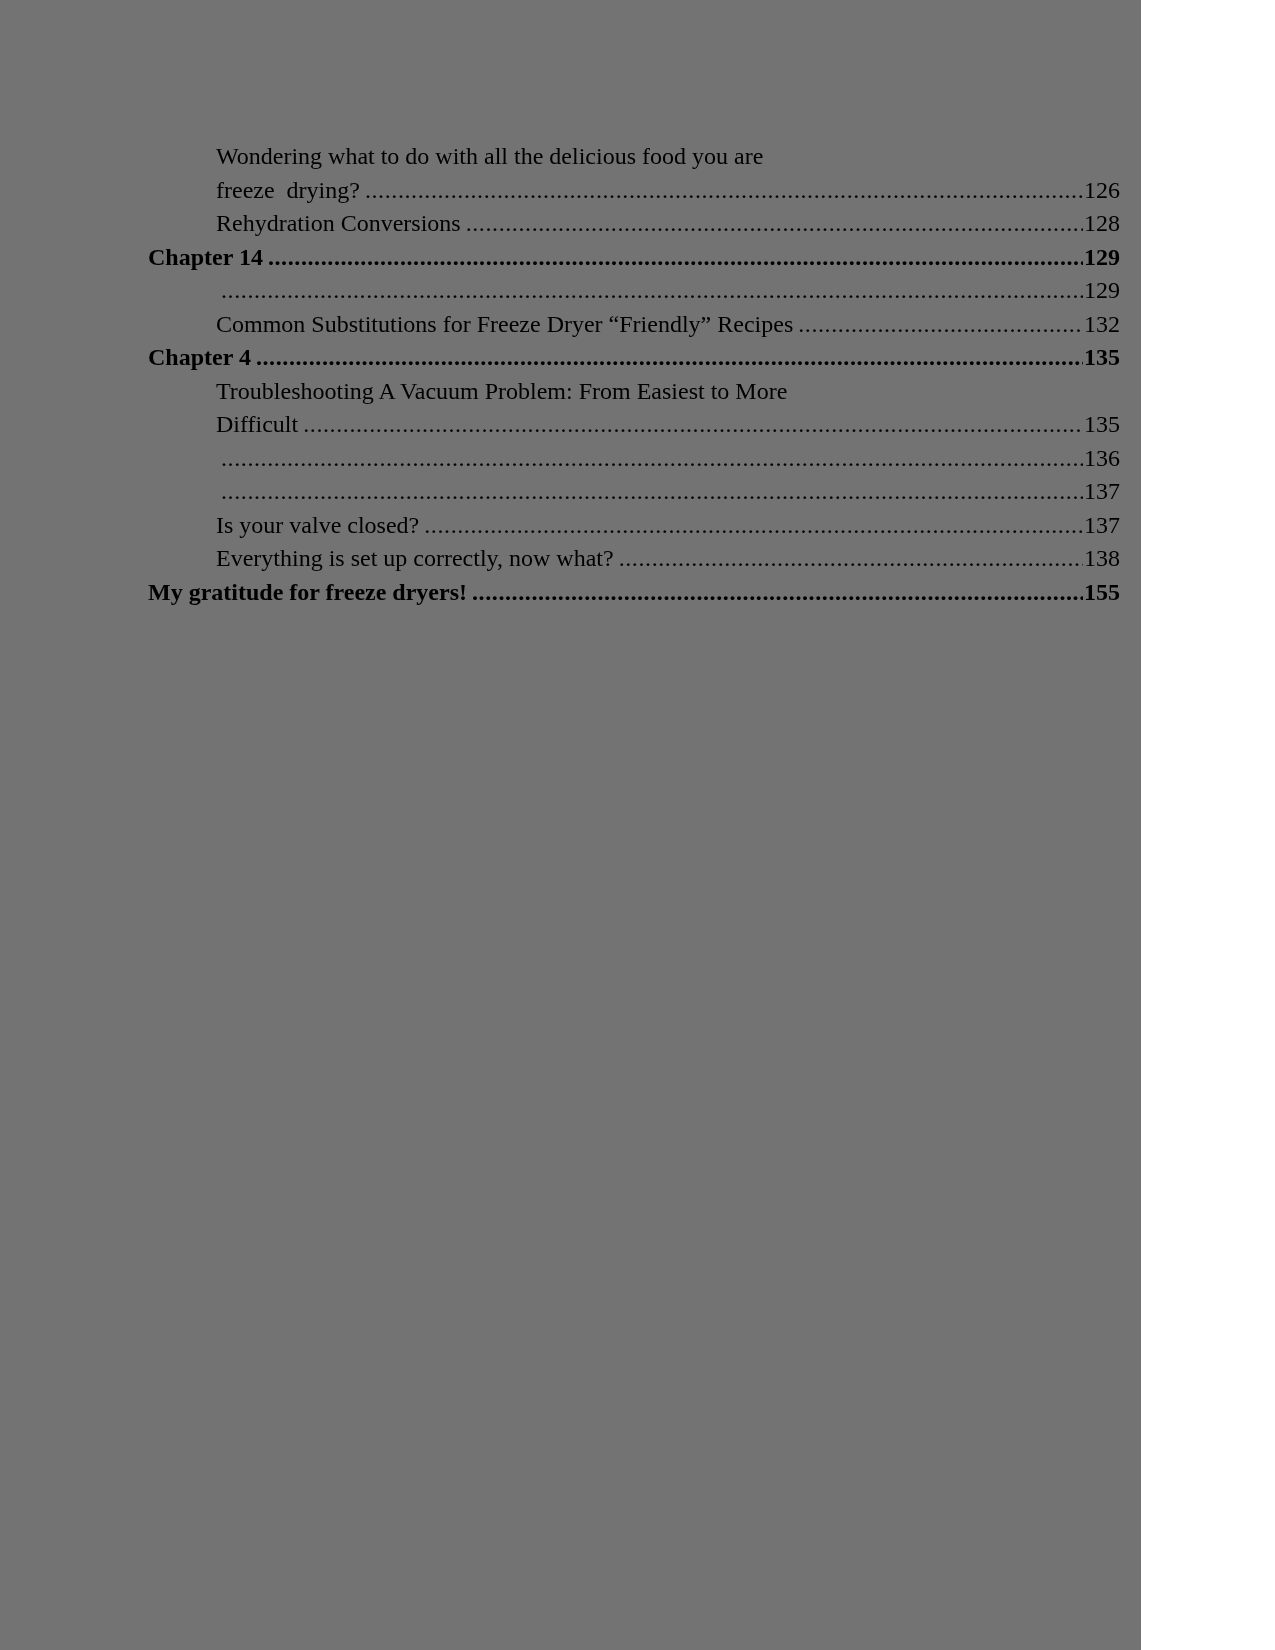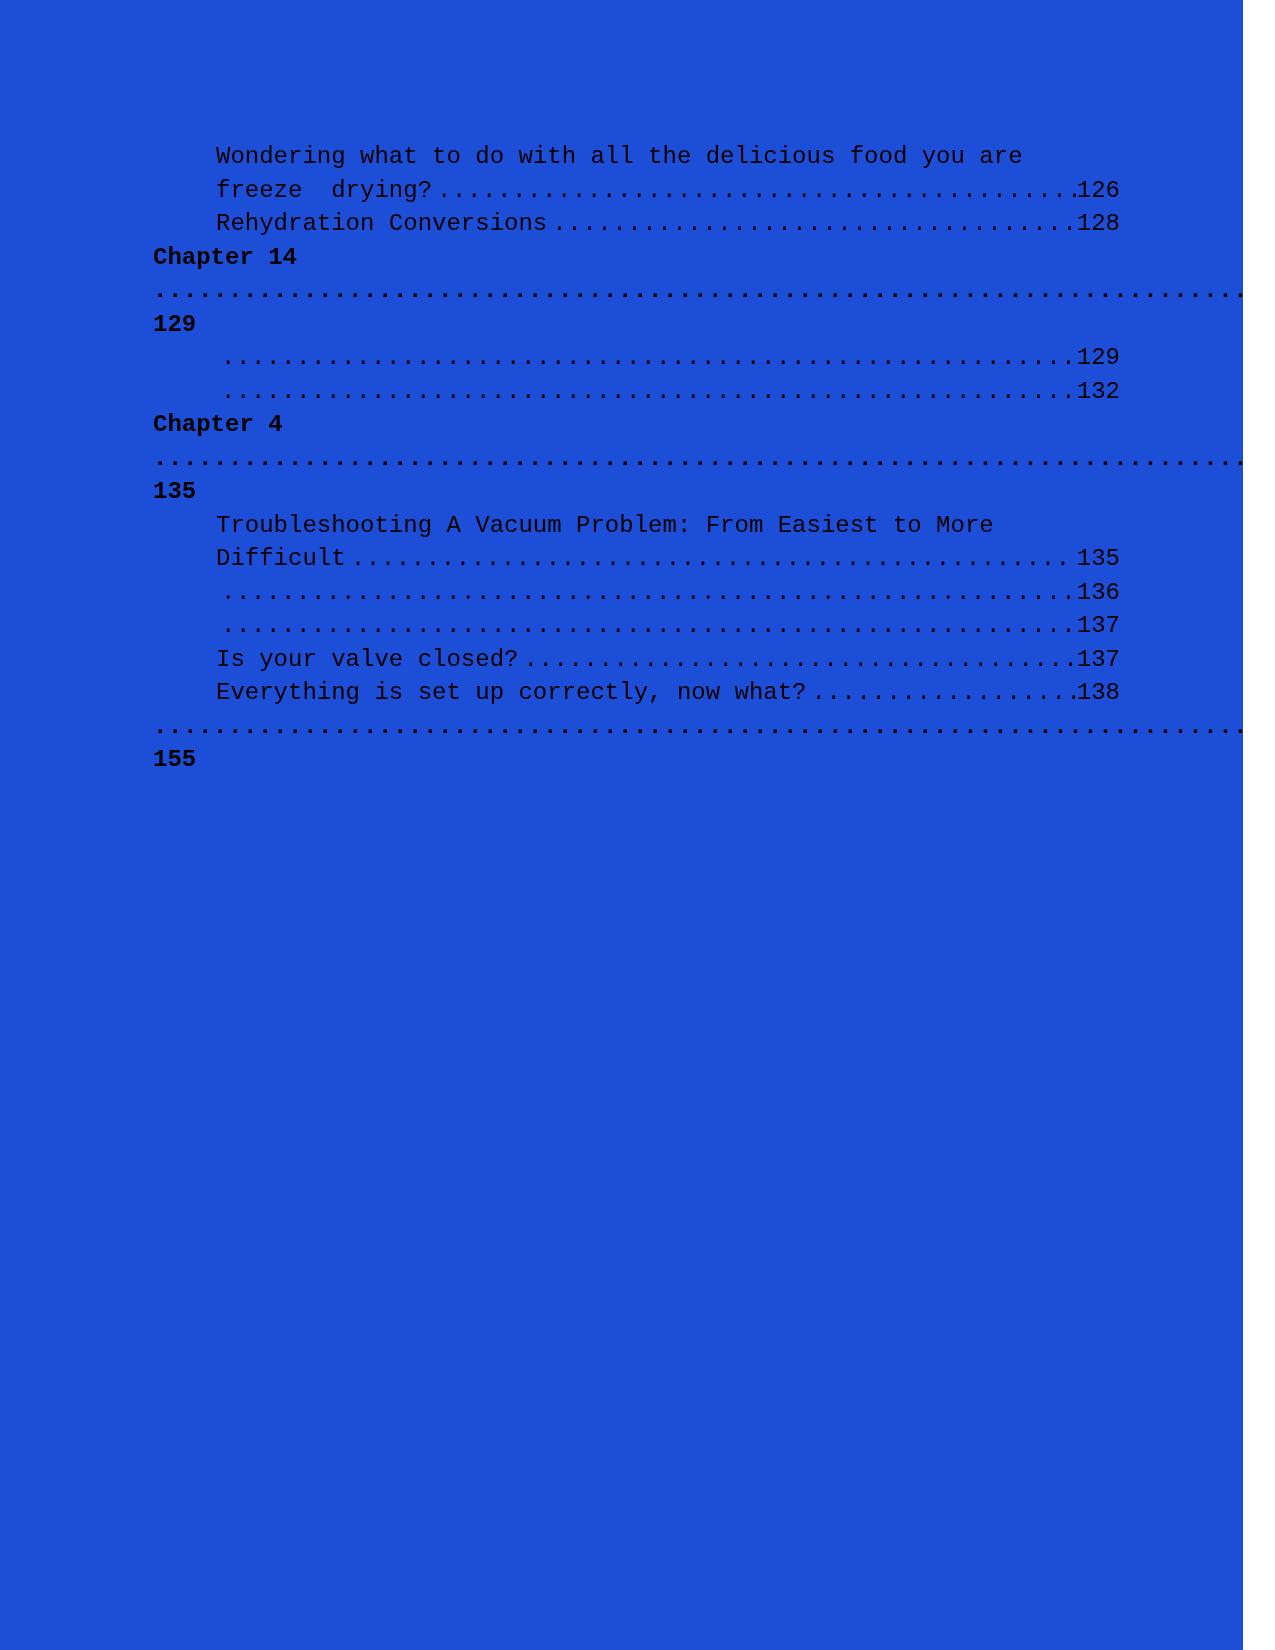--- a/index.html
+++ b/index.html
@@ -2,45 +2,44 @@
 <html><head>
 <meta charset="utf-8">
 <style>
   html, body {
     margin: 0;
     padding: 0;
     background: #ffffff;
   }
   .doc-page {
     position: relative;
-    width: 1243px;
+    width: 1141px;
     height: 1650px;
-    background: #1d4ed8;
+    background: #737373;
     overflow: hidden;
-    font-family: Liberation Mono, monospace;
+    font-family: Liberation Serif, serif;
     color: #000000;
   }
   .toc {
     position: absolute;
     left: 148px;
     top: 140px;
     width: 972px;
     font-size: 24px;
     line-height: 33.5px;
   }
   .toc-row {
     display: flex;
     align-items: baseline;
   }
   .toc-row.sub {
     padding-left: 68px;
   }
   .toc-row.chapter {
     font-weight: 700;
-    flex-direction: column;
   }
   .toc-title {
     white-space: pre;
   }
   .toc-leader {
     flex: 1;
     min-width: 0;
     overflow: hidden;
     white-space: nowrap;
     text-align: right;
@@ -79,20 +78,21 @@
       <span class="toc-leader">............................................................................................................................................................................................................................</span>
       <span class="toc-pagenum">129</span>
     </div>
 
     <div class="toc-row sub">
       <span class="toc-leader">............................................................................................................................................................................................................................</span>
       <span class="toc-pagenum">129</span>
     </div>
 
     <div class="toc-row sub">
+      <span class="toc-title">Common Substitutions for Freeze Dryer “Friendly” Recipes</span>
       <span class="toc-leader">............................................................................................................................................................................................................................</span>
       <span class="toc-pagenum">132</span>
     </div>
 
     <div class="toc-row chapter">
       <span class="toc-title">Chapter 4</span>
       <span class="toc-leader">............................................................................................................................................................................................................................</span>
       <span class="toc-pagenum">135</span>
     </div>
 
@@ -122,18 +122,19 @@
       <span class="toc-pagenum">137</span>
     </div>
 
     <div class="toc-row sub">
       <span class="toc-title">Everything is set up correctly, now what?</span>
       <span class="toc-leader">............................................................................................................................................................................................................................</span>
       <span class="toc-pagenum">138</span>
     </div>
 
     <div class="toc-row chapter">
+      <span class="toc-title">My gratitude for freeze dryers!</span>
       <span class="toc-leader">............................................................................................................................................................................................................................</span>
       <span class="toc-pagenum">155</span>
     </div>
 
   </div>
 </div>
 
 </body></html>

